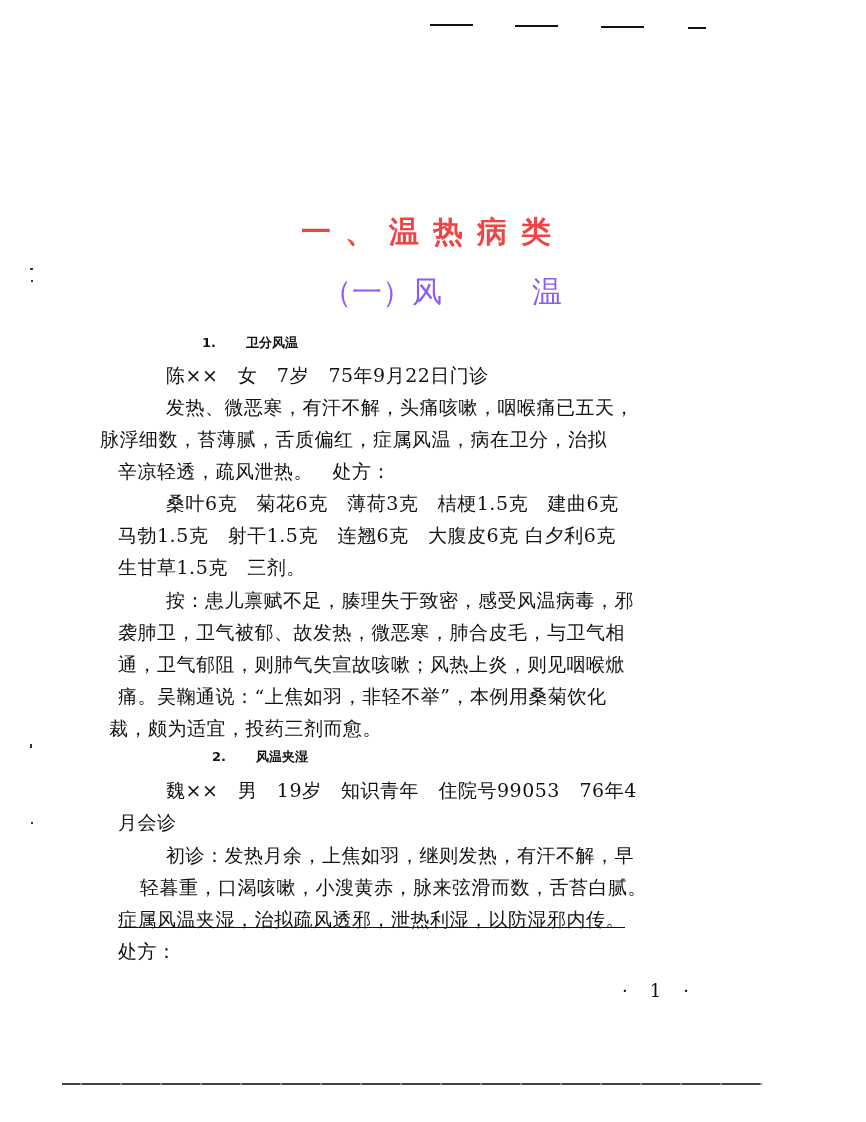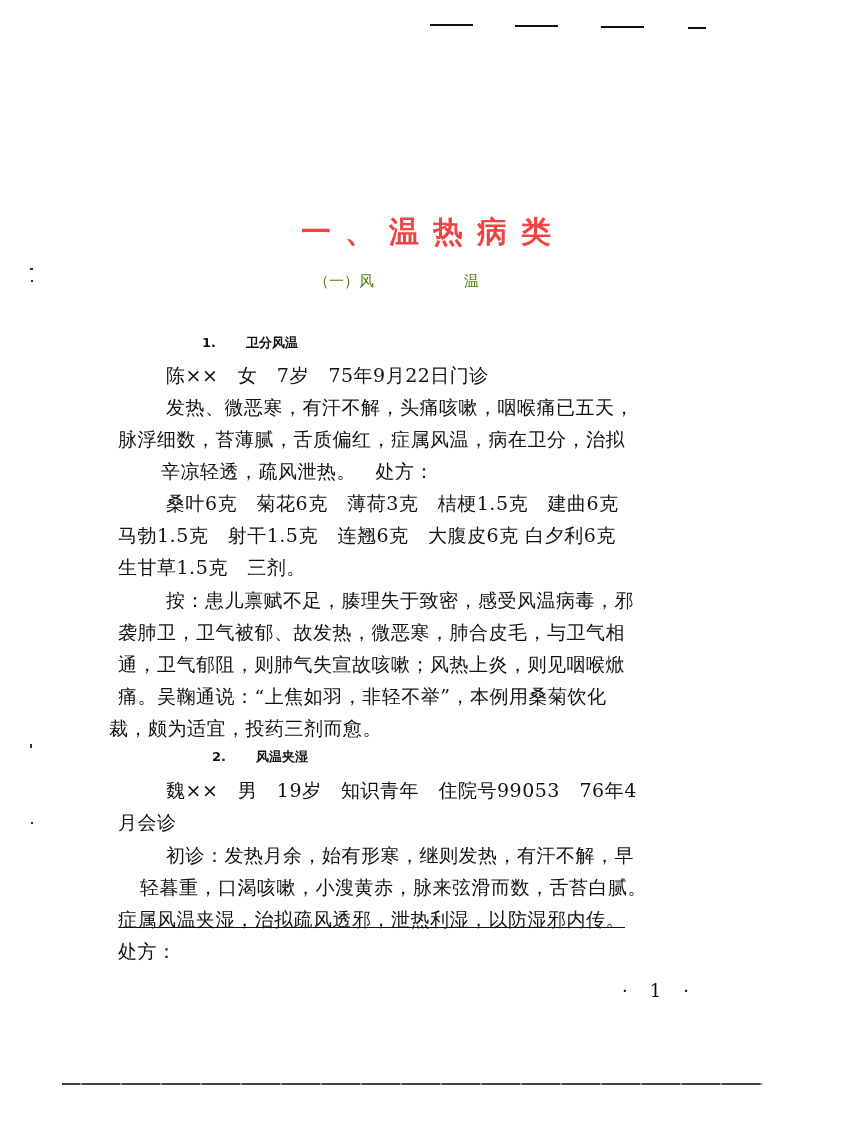--- a/index.html
+++ b/index.html
@@ -8,22 +8,22 @@
     font-family: "DejaVu Serif", "Liberation Serif", serif;
     color: #111111;
   }
   .topline { position: absolute; height: 2px; background: #111; }
   .chapter-title {
     position: absolute; left: 0; width: 866px; top: 192px;
     text-align: center; font-family: "DejaVu Sans", "Liberation Sans", sans-serif;
     font-weight: bold; font-size: 30px; letter-spacing: 14px; color: #ef4444;
   }
   .section-title {
-    position: absolute; top: 272px; left: 314px;
-    font-size: 15px; color: #4d7c0f;
+    position: absolute; top: 272px; left: 322px;
+    font-size: 30px; color: #8b5cf6;
   }
   .section-title .gap { display: inline-block; width: 90px; }
   .line {
     position: absolute; font-size: 19px; white-space: nowrap; letter-spacing: 0.5px;
     line-height: 24px;
   }
   .heading {
     position: absolute; font-family: "DejaVu Sans", "Liberation Sans", sans-serif;
     font-weight: bold; font-size: 13px; white-space: nowrap;
   }
@@ -55,36 +55,36 @@
 
 <div class="section-title">
   <span>（一）风</span><span class="gap"></span><span>温</span>
 </div>
 
 <div class="heading" style="top:334px;left:202px;">
   <span class="num">1.</span><span>卫分风温</span>
 </div>
 <div class="line" style="top:363px;left:166px;">陈××　女　7岁　75年9月22日门诊</div>
 <div class="line" style="top:395px;left:166px;">发热、微恶寒，有汗不解，头痛咳嗽，咽喉痛已五天，</div>
-<div class="line" style="top:427px;left:118px;">脉浮细数，苔薄腻，舌质偏红，症属风温，病在卫分，治拟</div>
-<div class="line" style="top:459px;left:118px;margin-left:43px;">辛凉轻透，疏风泄热。　处方：</div>
+<div class="line" style="top:427px;left:100px;">脉浮细数，苔薄腻，舌质偏红，症属风温，病在卫分，治拟</div>
+<div class="line" style="top:459px;left:118px;">辛凉轻透，疏风泄热。　处方：</div>
 <div class="line" style="top:491px;left:166px;">桑叶6克　菊花6克　薄荷3克　桔梗1.5克　建曲6克</div>
 <div class="line" style="top:523px;left:118px;">马勃1.5克　射干1.5克　连翘6克　大腹皮6克 白夕利6克</div>
 <div class="line" style="top:555px;left:118px;">生甘草1.5克　三剂。</div>
 <div class="line" style="top:588px;left:166px;">按：患儿禀赋不足，腠理失于致密，感受风温病毒，邪</div>
 <div class="line" style="top:620px;left:118px;">袭肺卫，卫气被郁、故发热，微恶寒，肺合皮毛，与卫气相</div>
 <div class="line" style="top:652px;left:118px;">通，卫气郁阻，则肺气失宣故咳嗽；风热上炎，则见咽喉焮</div>
 <div class="line" style="top:684px;left:118px;">痛。吴鞠通说：“上焦如羽，非轻不举”，本例用桑菊饮化</div>
 <div class="line" style="top:716px;left:109px;">裁，颇为适宜，投药三剂而愈。</div>
 
 <div class="heading" style="top:748px;left:212px;">
   <span class="num">2.</span><span>风温夹湿</span>
 </div>
 <div class="line" style="top:778px;left:166px;">魏××　男　19岁　知识青年　住院号99053　76年4</div>
 <div class="line" style="top:810px;left:118px;">月会诊</div>
-<div class="line" style="top:843px;left:166px;">初诊：发热月余，始有形寒，继则发热，有汗不解，早</div>
+<div class="line" style="top:843px;left:166px;">初诊：发热月余，上焦如羽，继则发热，有汗不解，早</div>
 <div class="line" style="top:875px;left:118px;margin-left:22px;">轻暮重，口渴咳嗽，小溲黄赤，脉来弦滑而数，舌苔白腻。</div>
 <div class="line" style="top:907px;left:118px;text-decoration:underline;">症属风温夹湿，治拟疏风透邪，泄热利湿，以防湿邪内传。</div>
 <div class="line" style="top:939px;left:118px;">处方：</div>
 
 <div class="page-num">·1·</div>
 
 <div class="bottom-rule"></div>
 
 </body></html>

